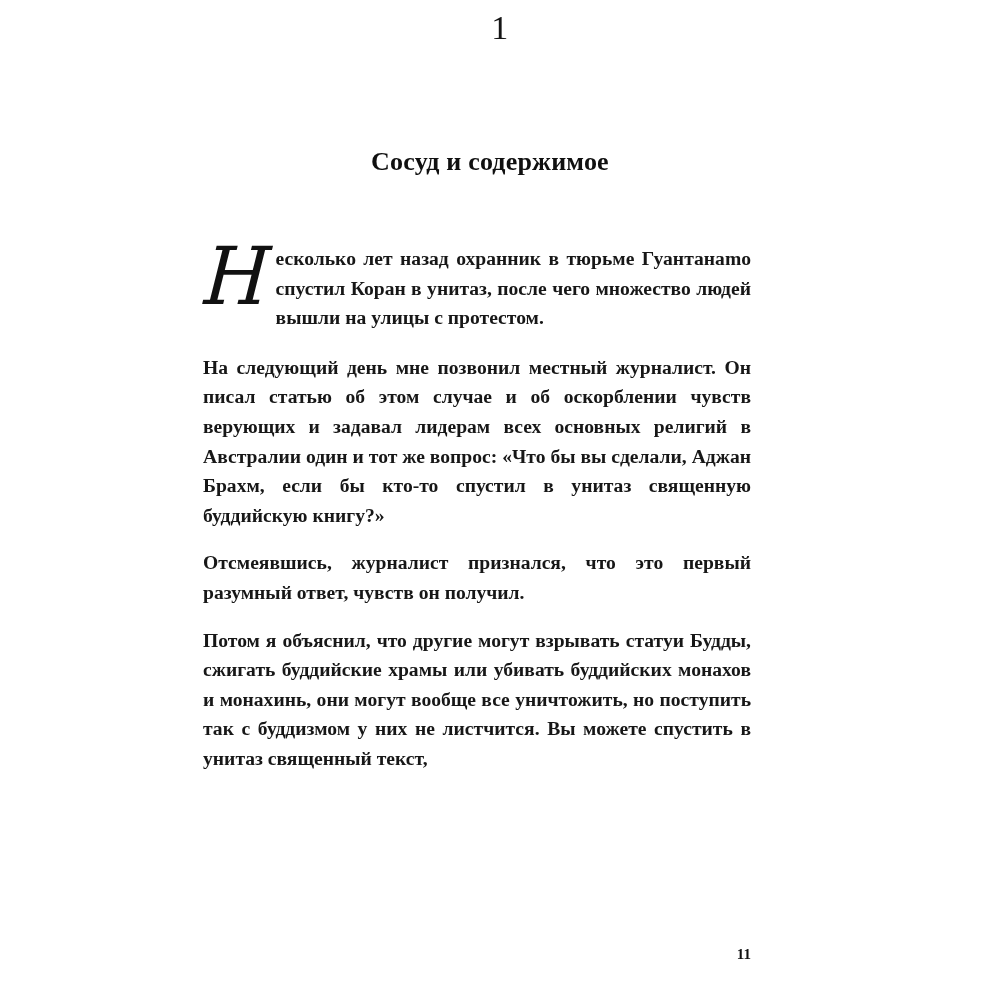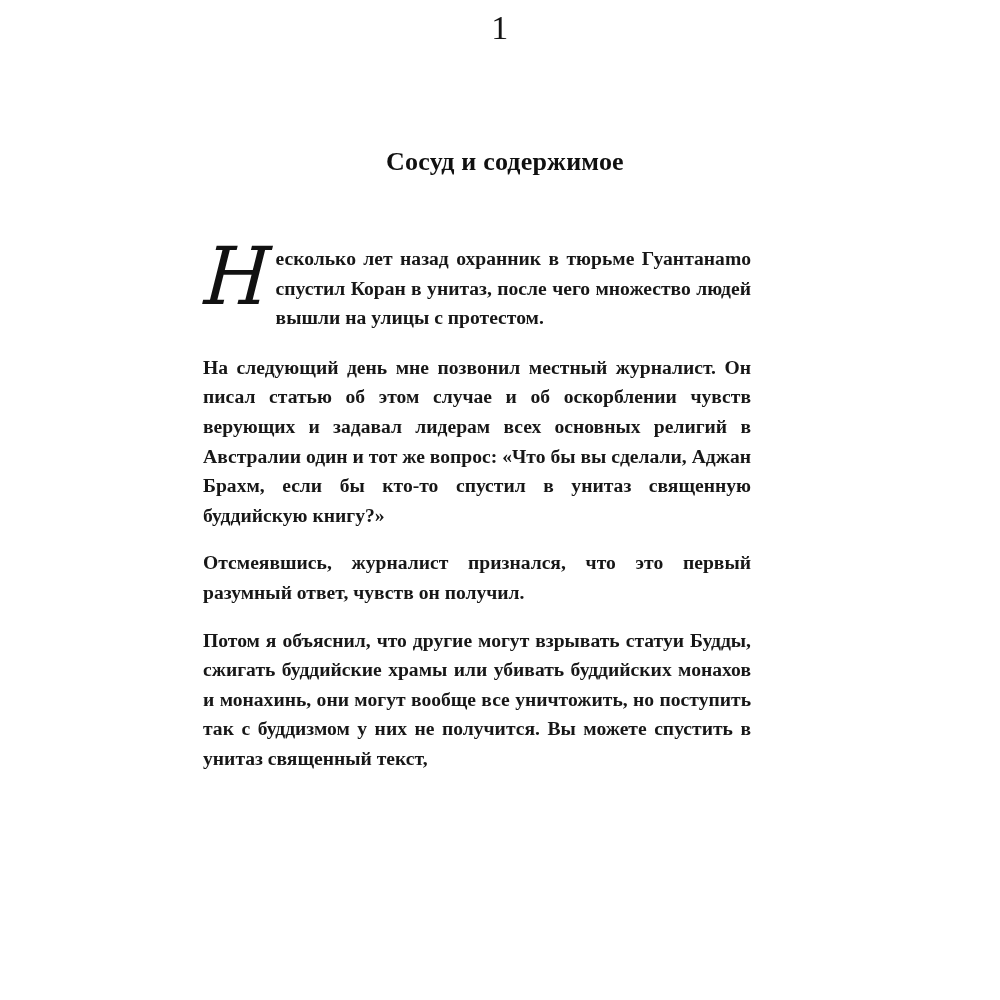--- a/index.html
+++ b/index.html
@@ -39,21 +39,20 @@
     position: absolute;
     top: 128px;
     left: 0;
     width: 980px;
     text-align: center;
     font-size: 26px;
     line-height: 34px;
     font-weight: 700;
     color: #101010;
     letter-spacing: 0.2px;
-    padding-left: 15px;
   }
 
   
   .text-block {
     position: absolute;
     left: 203px;
     top: 244px;
     width: 548px;
   }
 
@@ -115,18 +114,19 @@
 
   <div class="text-block">
 
     <p class="para para-dropcap"><span class="dropcap">Н</span><span>есколько лет назад охранник в тюрьме Гуантана­mо спустил Коран в унитаз, после чего множество людей вышли на улицы с протестом.</span></p>
 
     <p class="para">На следующий день мне позвонил местный журна­лист. Он писал статью об этом случае и об оскорбле­нии чувств верующих и задавал лидерам всех основных религий в Австралии один и тот же вопрос: «Что бы вы сделали, Аджан Брахм, если бы кто-то спустил в унитаз священную буддийскую книгу?»</p>
 
 
     <p class="para">Отсмеявшись, журналист признался, что это первый разумный ответ, чувств он получил.</p>
 
-    <p class="para">Потом я объяснил, что другие могут взрывать статуи Будды, сжигать буддийские храмы или убивать буддий­ских монахов и монахинь, они могут вообще все уни­чтожить, но поступить так с буддизмом у них не полу­чится. Вы можете спустить в унитаз священный текст,</p>
+    <p class="para">Потом я объяснил, что другие могут взрывать статуи Будды, сжигать буддийские храмы или убивать буддий­ских монахов и монахинь, они могут вообще все уни­чтожить, но поступить так с буддизмом у них не лист­чится. Вы можете спустить в унитаз священный текст,</p>
 
   </div>
 
+  <div class="page-number">11</div>
 
 </div>
 
 </body></html>

